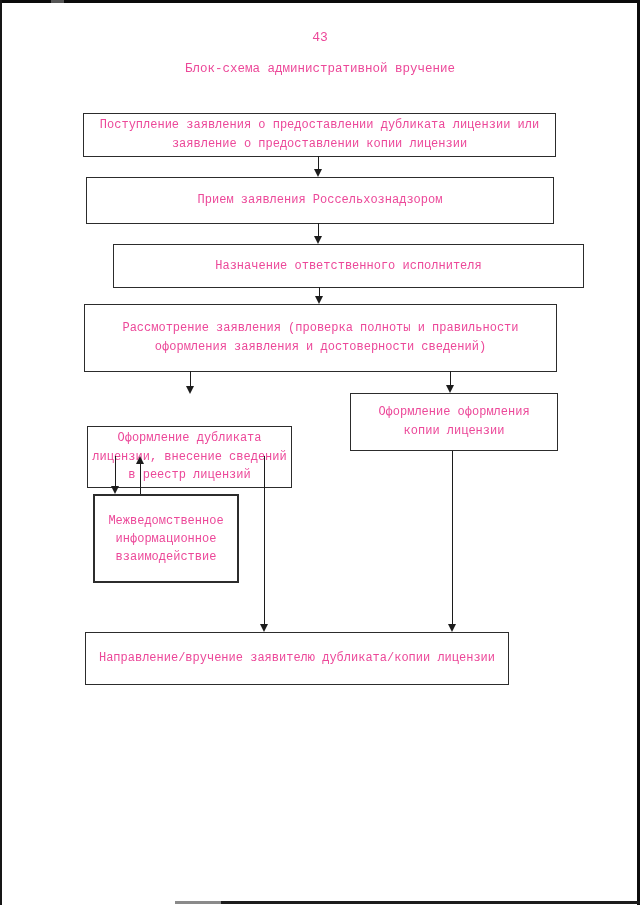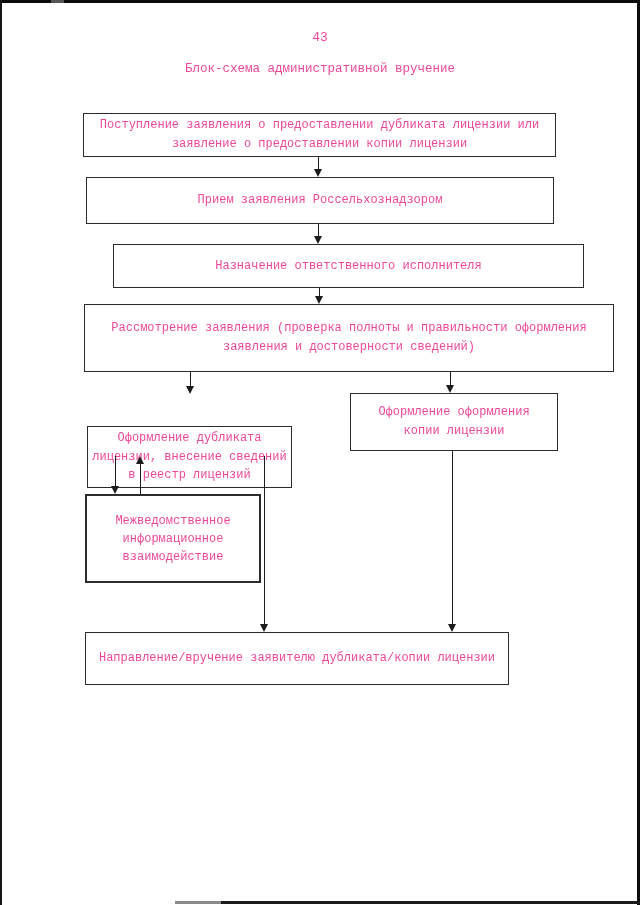--- a/index.html
+++ b/index.html
@@ -38,24 +38,24 @@
     display: flex; align-items: center; justify-content: center;
     text-align: center;
     font-size: 12px; line-height: 1.58;
     box-sizing: border-box;
   }
   .fbox .lbl { display: block; }
 
   .b-receipt    { left: 83px;  top: 113px; width: 473px; height: 44px; padding: 15px 14px; }
   .b-acceptance { left: 86px;  top: 177px; width: 468px; height: 47px; }
   .b-executor   { left: 83px;  top: 244px; width: 471px; height: 44px; margin-left: 30px; }
-  .b-review     { left: 84px;  top: 304px; width: 530px; height: 68px; padding: 0 16px; justify-content: flex-end; }
+  .b-review     { left: 84px;  top: 304px; width: 473px; height: 68px; padding: 0 16px; justify-content: flex-end; }
   .b-duplicate  { left: 87px;  top: 394px; width: 205px; height: 62px; padding: 0 3px; margin-top: 32px; }
   .b-copy       { left: 350px; top: 393px; width: 208px; height: 58px; padding: 0 14px; }
-  .b-interagency{ left: 85px;  top: 494px; width: 176px; height: 89px; padding: 0 6px; border-width: 2px; line-height: 1.5; }
+  .b-interagency{ left: 93px;  top: 494px; width: 146px; height: 89px; padding: 0 6px; border-width: 2px; line-height: 1.5; }
   .b-delivery   { left: 85px;  top: 632px; width: 424px; height: 53px; }
 
   
   .arrow { position: absolute; width: 9px; }
   .arrow::before {
     content: ""; position: absolute; left: 3.6px; width: 1.5px;
     background: #1c1c1c; top: 0; bottom: 6px;
   }
   .arrow.down::after {
     content: ""; position: absolute; left: 0.4px; bottom: 0; width: 0; height: 0;

